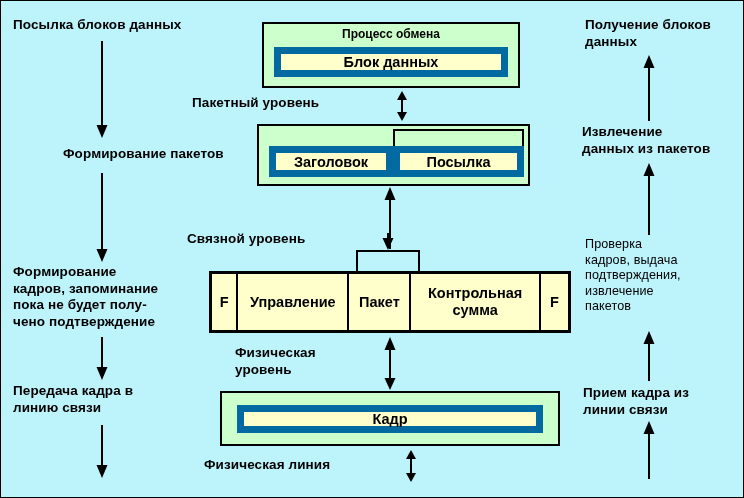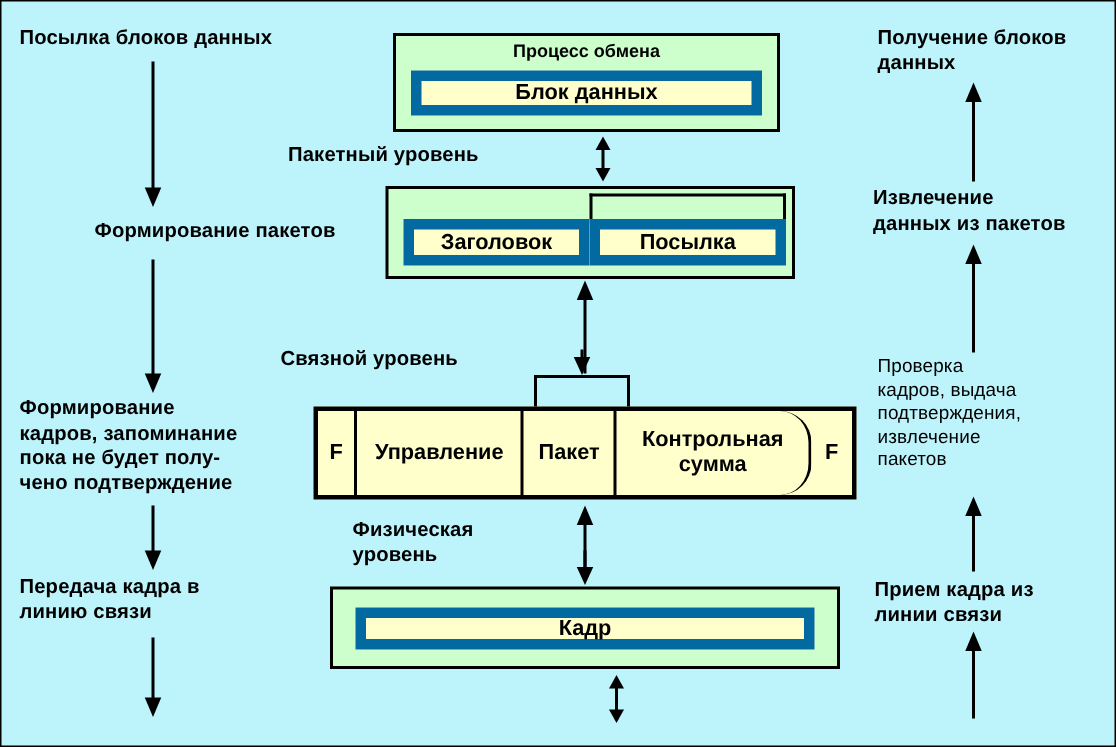--- a/index.html
+++ b/index.html
@@ -109,40 +109,41 @@
   <div class="lbl l" style="left:582px; top:384px; width:160px;">Прием кадра из
 линии связи</div>
 
   <div class="lbl l" style="left:191px; top:94px; width:200px;">Пакетный уровень</div>
 
   <div class="lbl l" style="left:186px; top:230px; width:200px;">Связной уровень</div>
 
   <div class="lbl l" style="left:234px; top:344px; width:120px;">Физическая
 уровень</div>
 
+  <div class="lbl l" style="left:203px; top:456px; width:200px;">Физическая линия</div>
 
   <div class="greenbox" style="left:261px; top:21px; width:258px; height:66px;">
     <div class="greencap" style="left:0; top:3px;">Процесс обмена</div>
   </div>
   <div class="creambox" style="left:273px; top:46px; width:234px; height:30px;">Блок данных</div>
 
   <div class="greenbox" style="left:256px; top:123px; width:273px; height:62px;"></div>
 
   <div class="outline" style="left:392px; top:128px; width:131px; height:20px;"></div>
 
   <div class="creambox" style="left:268px; top:145px; width:124px; height:31px;">Заголовок</div>
   <div class="creambox" style="left:392px; top:145px; width:131px; height:31px;">Посылка</div>
 
   <div class="outline" style="left:355px; top:249px; width:64px; height:23px;"></div>
 
   <div id="frame-strip" style="left:208px; top:270px; width:362px; height:62px;">
     <div class="cell" style="width:27px;">F</div>
     <div class="cell" style="width:115px;">Управление</div>
     <div class="cell" style="width:64px;">Пакет</div>
-    <div class="cell" style="width:134px;border-radius:21px;">Контрольная
+    <div class="cell" style="width:134px;">Контрольная
 сумма</div>
     <div class="cell" style="width:28px;">F</div>
   </div>
 
   <div class="greenbox" style="left:219px; top:390px; width:340px; height:55px;"></div>
   <div class="creambox" style="left:236px; top:404px; width:306px; height:28px;">Кадр</div>
 
   <div class="arrow" style="left:92px; top:40px;">
     <svg width="18" height="98" viewBox="0 0 18 98">
       <line x1="9" y1="0" x2="9" y2="88" stroke="#000" stroke-width="2"></line>

